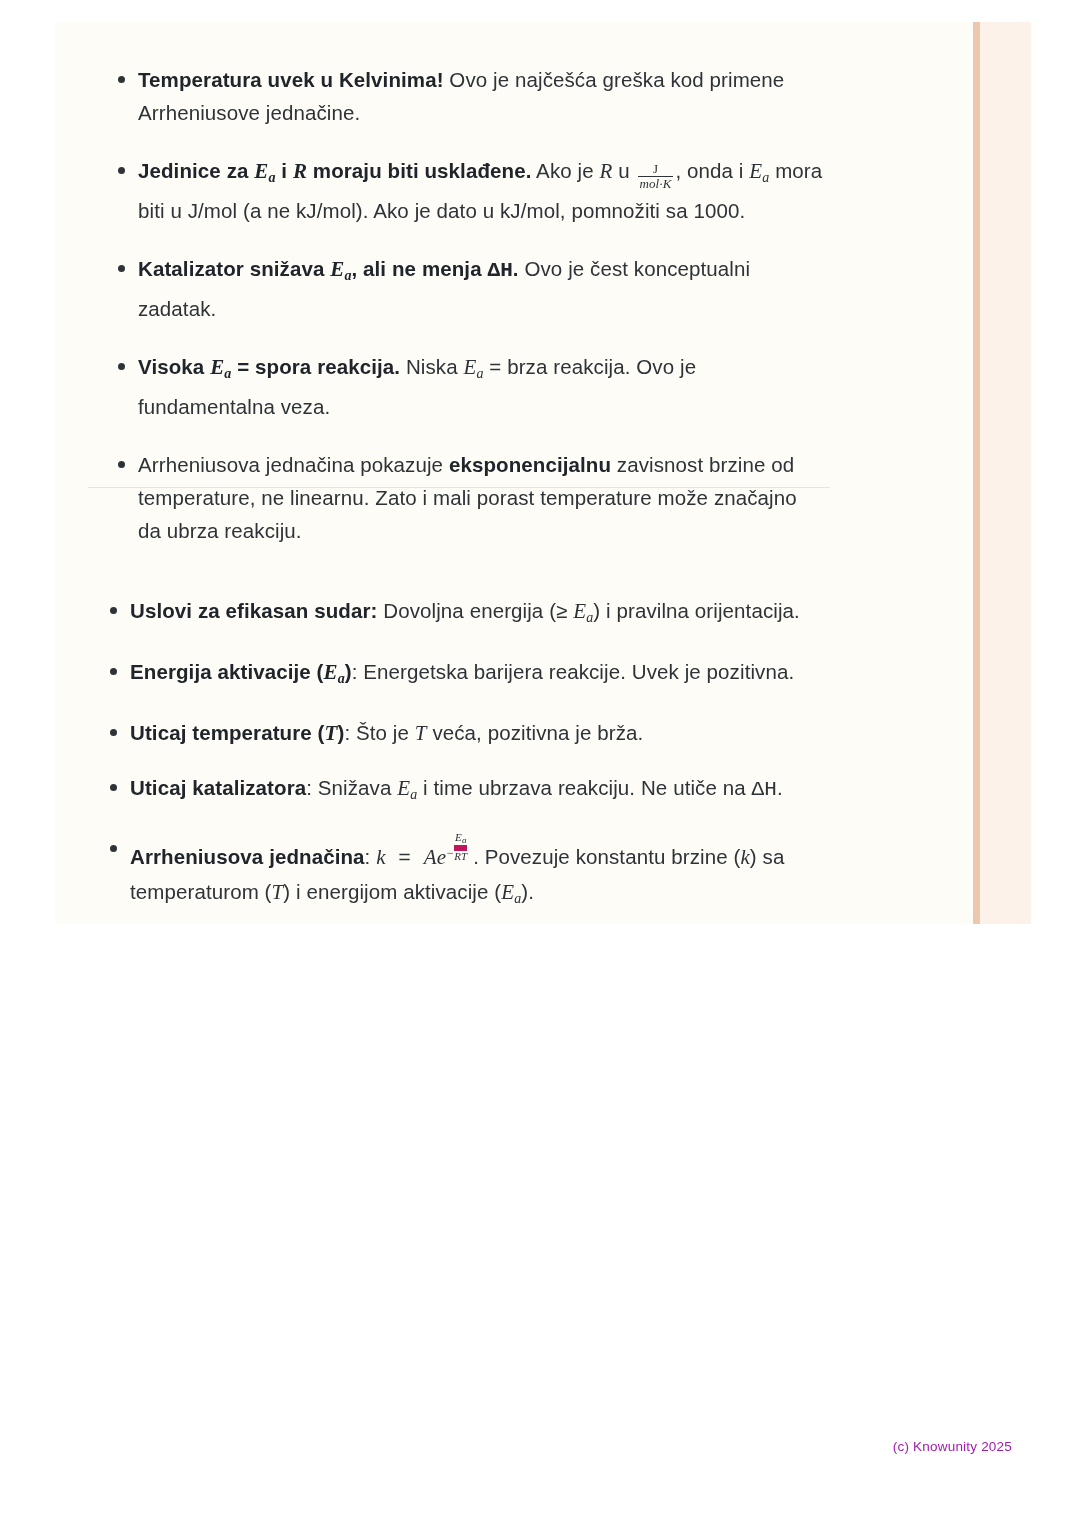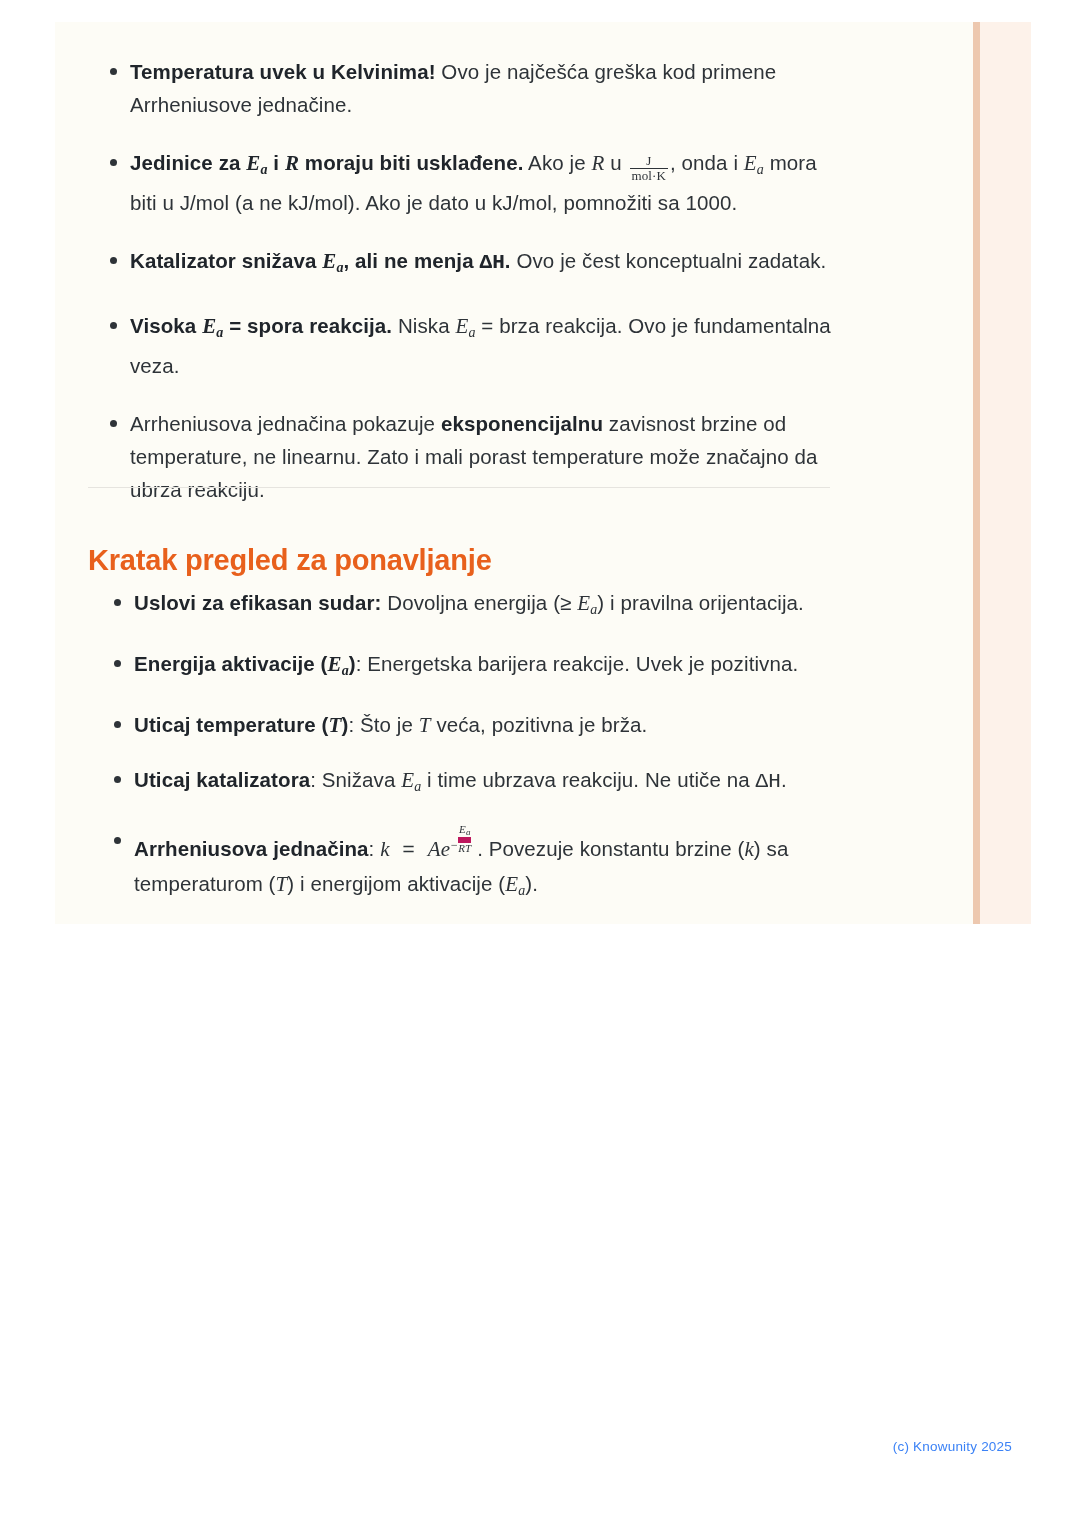--- a/index.html
+++ b/index.html
@@ -53,21 +53,21 @@
   
   #body-region {
     position: absolute;
     left: 88px;
     top: 47px;
     width: 752px;
   }
 
   ul.bullets {
     list-style: none;
-    margin: 8px;
+    margin: 16px;
     padding: 0;
   }
   ul.bullets > li {
     position: relative;
     padding-left: 34px;
     margin: 0 0 25px 0;
     font-size: 20.5px;
     line-height: 33px;
     color: #2e3338;
     letter-spacing: 0.1px;
@@ -121,20 +121,21 @@
   .frac .num {
     display: block;
     font-size: 13px;
     padding: 0 2px;
   }
   .frac .den {
     display: block;
     font-size: 13px;
     border-top: 1.2px solid #2e3338;
     padding: 0 2px;
+    font-style: italic;
   }
 
   
   .expo {
     display: inline-block;
     vertical-align: 0.62em;
     font-size: 12px;
     font-family: "Liberation Serif", serif;
     font-style: italic;
     line-height: 1;
@@ -172,37 +173,37 @@
     top: 520px;
     font-size: 29px;
     font-weight: 700;
     color: #e8601c;
     letter-spacing: -0.2px;
   }
 
   
   #summary-region {
     position: absolute;
-    left: 92px;
+    left: 80px;
     top: 578px;
     width: 752px;
   }
   #summary-region ul.bullets > li {
     margin-bottom: 21px;
   }
 
   
   #footer {
     position: absolute;
     left: 0;
     top: 1439px;
     width: 1012px;
     text-align: right;
     font-size: 13.5px;
-    color: #3b82f6;
+    color: #a21caf;
     letter-spacing: 0.2px;
   }
 </style>
 </head>
 <body>
 
 <div id="page">
 
   <div id="content-card"></div>
   <div id="side-panel"></div>
@@ -229,21 +230,20 @@
 
       <li>
         <span>Arrheniusova jednačina pokazuje </span><b>eksponencijalnu</b><span> zavisnost brzine od temperature, ne linearnu. Zato i mali porast temperature može značajno da ubrza reakciju.</span>
       </li>
 
     </ul>
   </div>
 
   <div id="divider"></div>
 
-  <h2 id="section-heading">Kratak pregled za ponavljanje</h2>
 
   <div id="summary-region">
     <ul class="bullets">
 
       <li>
         <b>Uslovi za efikasan sudar:</b><span> Dovoljna energija (≥ </span><span class="m"><span>E</span><span class="sub">a</span></span><span>) i pravilna orijentacija.</span>
       </li>
 
       <li>
         <b><span>Energija aktivacije (</span><span class="m"><span>E</span><span class="sub">a</span></span><span>)</span></b><span>: Energetska barijera reakcije. Uvek je pozitivna.</span>

